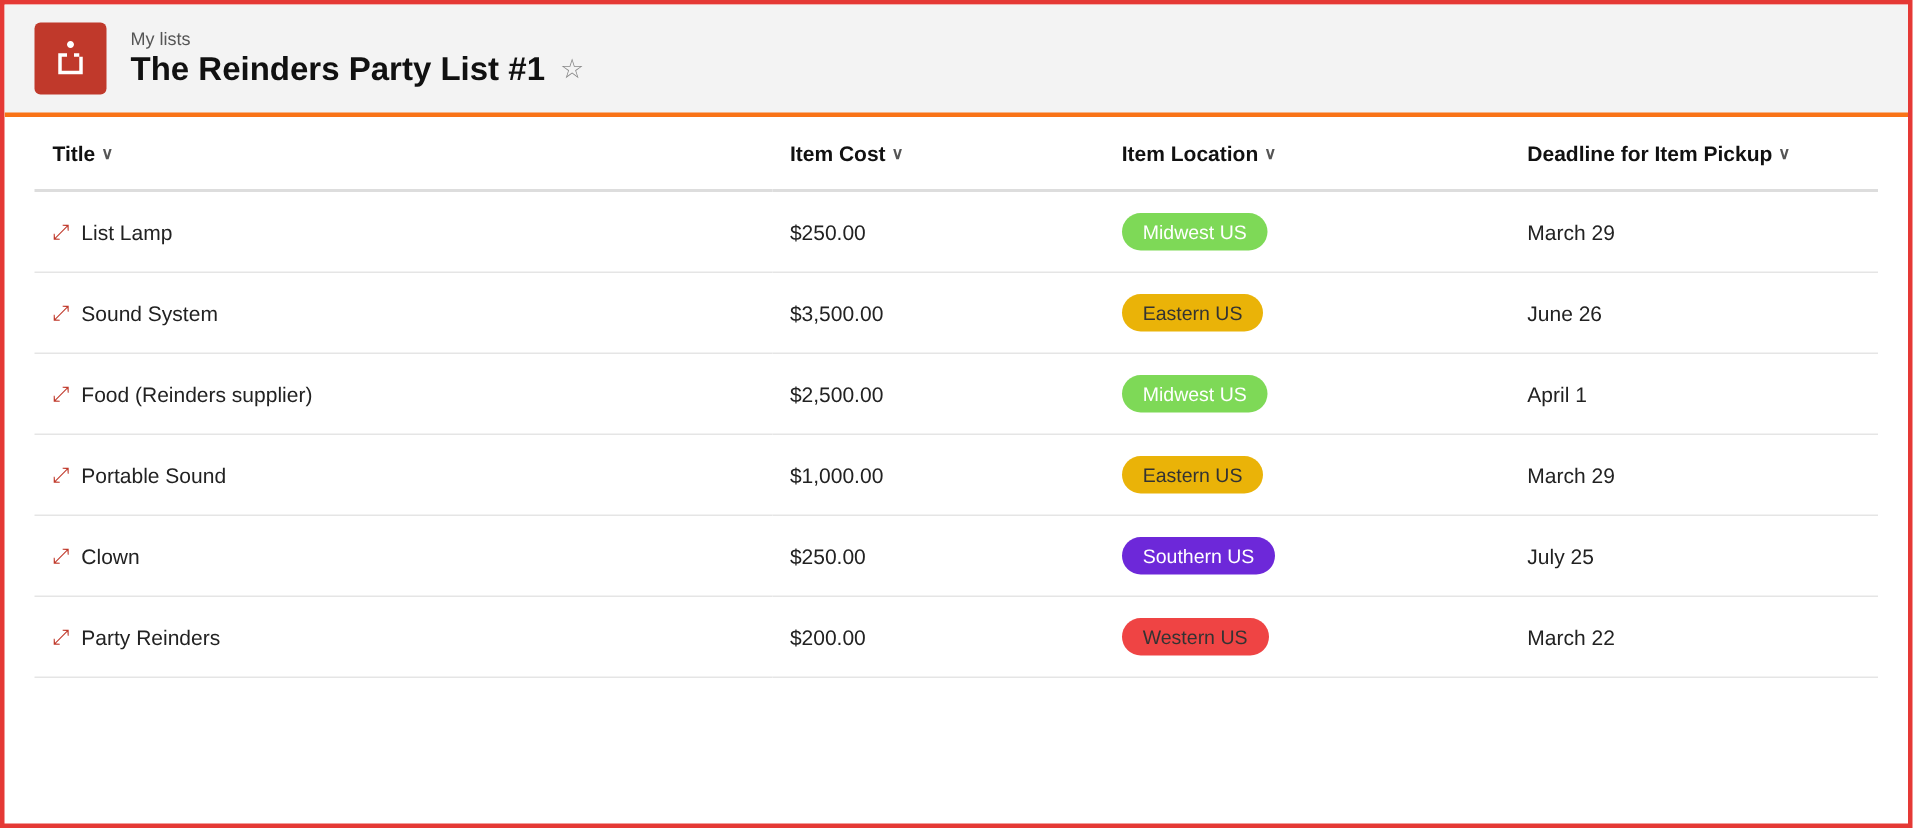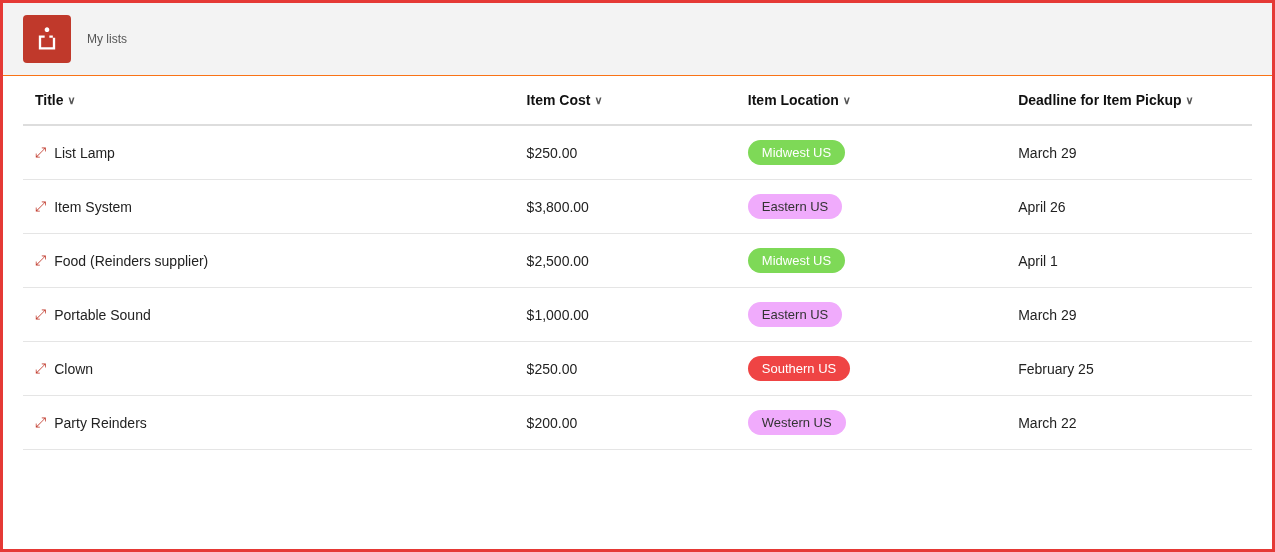--- a/index.html
+++ b/index.html
@@ -11,21 +11,21 @@
       min-height: 552px;
     }
 
     
     .header {
       background: #f3f3f3;
       padding: 12px 20px 12px 20px;
       display: flex;
       align-items: center;
       gap: 16px;
-      border-bottom: 1px solid #f97316;
+      border-bottom: 3px solid #f97316;
     }
     .header-icon {
       background: #c0392b;
       width: 48px;
       height: 48px;
       border-radius: 4px;
       display: flex;
       align-items: center;
       justify-content: center;
       flex-shrink: 0;
@@ -115,29 +115,29 @@
       font-size: 13px;
       font-weight: 500;
       color: #333;
       text-align: center;
     }
     .badge-green {
       background: #7ed957;
       color: #fff;
     }
     .badge-yellow {
-      background: #f0abfc;
+      background: #eab308;
       color: #333;
     }
     .badge-orange {
+      background: #6d28d9;
+      color: #fff;
+    }
+    .badge-blue {
       background: #ef4444;
-      color: #fff;
-    }
-    .badge-blue {
-      background: #f0abfc;
       color: #333;
     }
 
     
     .col-title { width: 40%; }
     .col-cost { width: 18%; }
     .col-location { width: 22%; }
     .col-deadline { width: 20%; }
   </style>
 </head>
@@ -145,20 +145,24 @@
 
 <div class="header">
   <div class="header-icon">
     <svg viewBox="0 0 24 24" xmlns="http://www.w3.org/2000/svg">
 
       <path d="M12 2c-1.1 0-2 .9-2 2s.9 2 2 2 2-.9 2-2-.9-2-2-2zm-7 7v2H5v10h14V11h-2V9H7zm2 2h10v8H7v-8zm3-2h4v2h-4V9z"></path>
     </svg>
   </div>
   <div class="header-text">
     <span class="header-breadcrumb">My lists</span>
+    <div class="header-title-row">
+      <span class="header-title">The Reinders Party List #1</span>
+      <span class="star-icon">☆</span>
+    </div>
   </div>
 </div>
 
 <div class="table-container">
   <table>
     <thead>
       <tr>
         <th class="col-title">
           <div class="col-header">
             <span>Title</span>
@@ -194,26 +198,26 @@
       </div>
           </td>
           <td class="col-cost">$250.00</td>
           <td class="col-location"><span class="badge badge-green">Midwest US</span></td>
           <td class="col-deadline">March 29</td>
         </tr>
         <tr>
           <td class="col-title">
       <div class="title-cell">
         <span class="expand-icon">⤢</span>
-        <span>Item System</span>
-      </div>
-          </td>
-          <td class="col-cost">$3,800.00</td>
+        <span>Sound System</span>
+      </div>
+          </td>
+          <td class="col-cost">$3,500.00</td>
           <td class="col-location"><span class="badge badge-yellow">Eastern US</span></td>
-          <td class="col-deadline">April 26</td>
+          <td class="col-deadline">June 26</td>
         </tr>
         <tr>
           <td class="col-title">
       <div class="title-cell">
         <span class="expand-icon">⤢</span>
         <span>Food (Reinders supplier)</span>
       </div>
           </td>
           <td class="col-cost">$2,500.00</td>
           <td class="col-location"><span class="badge badge-green">Midwest US</span></td>
@@ -232,21 +236,21 @@
         </tr>
         <tr>
           <td class="col-title">
       <div class="title-cell">
         <span class="expand-icon">⤢</span>
         <span>Clown</span>
       </div>
           </td>
           <td class="col-cost">$250.00</td>
           <td class="col-location"><span class="badge badge-orange">Southern US</span></td>
-          <td class="col-deadline">February 25</td>
+          <td class="col-deadline">July 25</td>
         </tr>
         <tr>
           <td class="col-title">
       <div class="title-cell">
         <span class="expand-icon">⤢</span>
         <span>Party Reinders</span>
       </div>
           </td>
           <td class="col-cost">$200.00</td>
           <td class="col-location"><span class="badge badge-blue">Western US</span></td>

